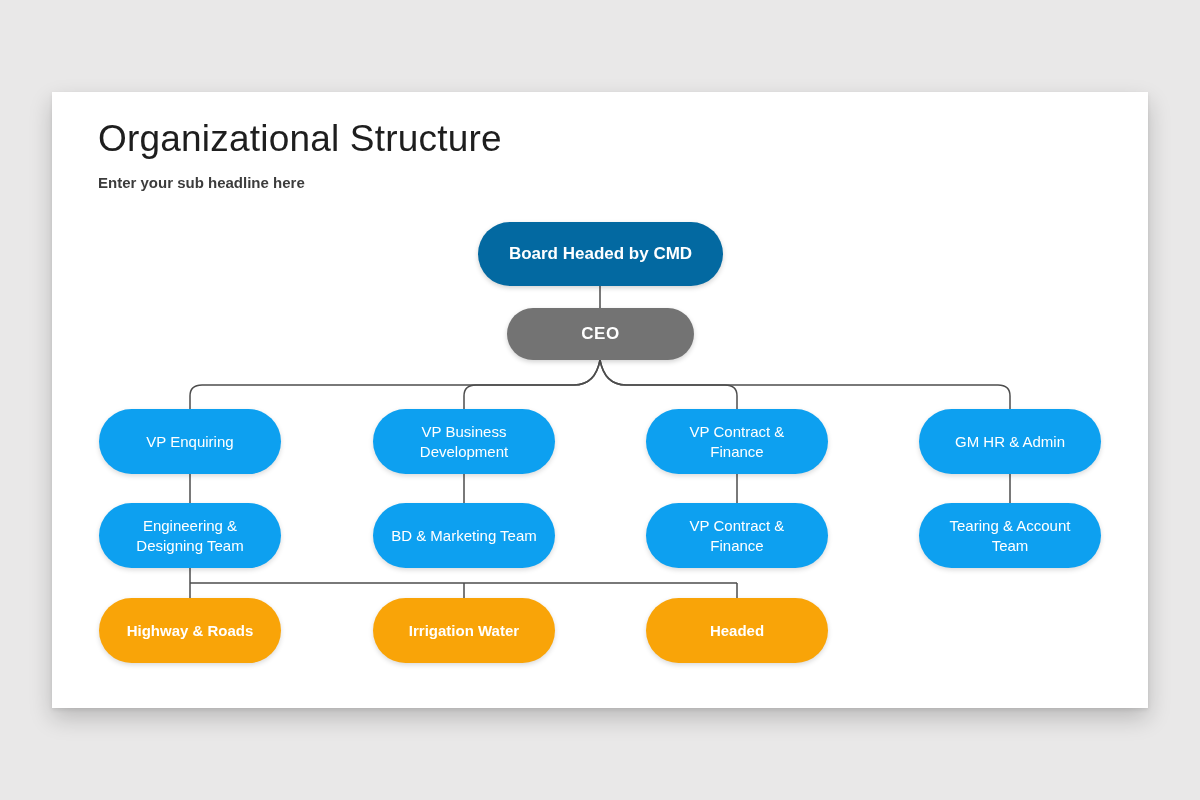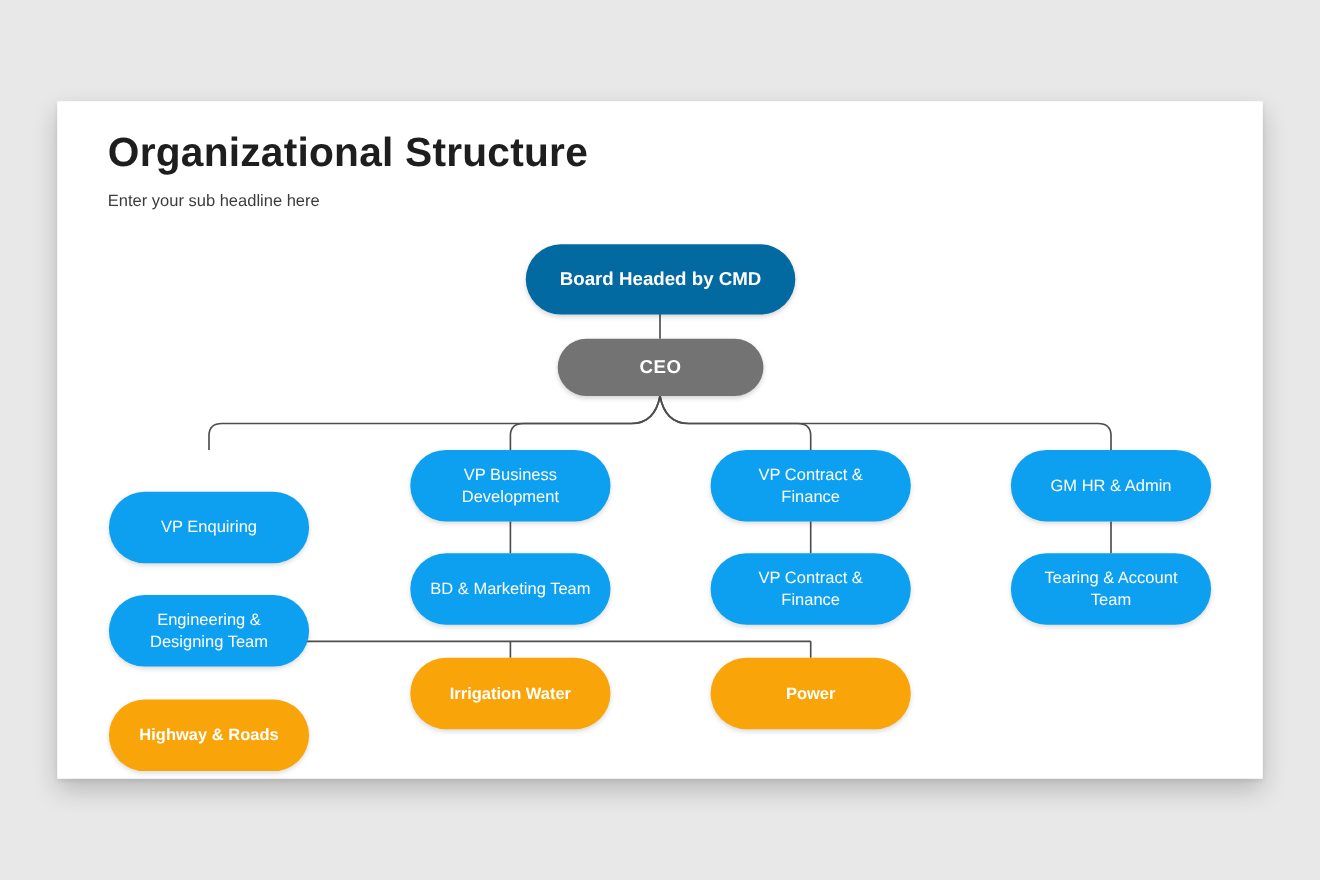--- a/index.html
+++ b/index.html
@@ -14,29 +14,29 @@
     position: absolute;
     left: 52px; top: 92px;
     width: 1096px; height: 616px;
     background: #ffffff;
     box-shadow: 0 10px 22px rgba(0,0,0,0.20), 0 2px 4px rgba(0,0,0,0.08);
   }
   .slide-title {
     position: absolute;
     left: 46px; top: 26px;
     font-size: 37px;
-    font-weight: 700;
+    font-weight: 400;
     color: #1e1e1e;
     letter-spacing: 0.2px;
   }
   .slide-subtitle {
     position: absolute;
     left: 46px; top: 82px;
     font-size: 15px;
-    font-weight: 400;
+    font-weight: 700;
     color: #3c3c3c;
   }
   .diagram {
     position: absolute;
     inset: 0;
   }
   svg.connectors {
     position: absolute;
     left: 0; top: 0;
     width: 1096px; height: 616px;
@@ -73,21 +73,21 @@
   }
   .node-amber {
     background: #f9a408;
     width: 182px; height: 65px;
     font-size: 15px; font-weight: 400;
     box-shadow: 0 2px 5px rgba(0,0,0,0.15);
   }
   .row-vp    { top: 317px; }
   .row-team  { top: 411px; }
   .row-dept  { top: 506px; font-weight: bold; }
-  .col-1 { left: 47px; margin-top: 38px; }
+  .col-1 { left: 47px; }
   .col-2 { left: 321px; }
   .col-3 { left: 594px; }
   .col-4 { left: 867px; }
 </style>
 </head>
 <body>
 
 <div class="slide-card">
   <h1 class="slide-title">Organizational Structure</h1>
   <p class="slide-subtitle">Enter your sub headline here</p>
@@ -117,16 +117,16 @@
     <div class="node node-blue row-vp col-3">VP Contract &amp; Finance</div>
     <div class="node node-blue row-vp col-4">GM HR &amp; Admin</div>
 
     <div class="node node-blue row-team col-1">Engineering &amp; Designing Team</div>
     <div class="node node-blue row-team col-2">BD &amp; Marketing Team</div>
     <div class="node node-blue row-team col-3">VP Contract &amp; Finance</div>
     <div class="node node-blue row-team col-4">Tearing &amp; Account Team</div>
 
     <div class="node node-amber row-dept col-1">Highway &amp; Roads</div>
     <div class="node node-amber row-dept col-2">Irrigation Water</div>
-    <div class="node node-amber row-dept col-3">Power</div>
+    <div class="node node-amber row-dept col-3">Headed</div>
 
   </div>
 </div>
 
 </body></html>

